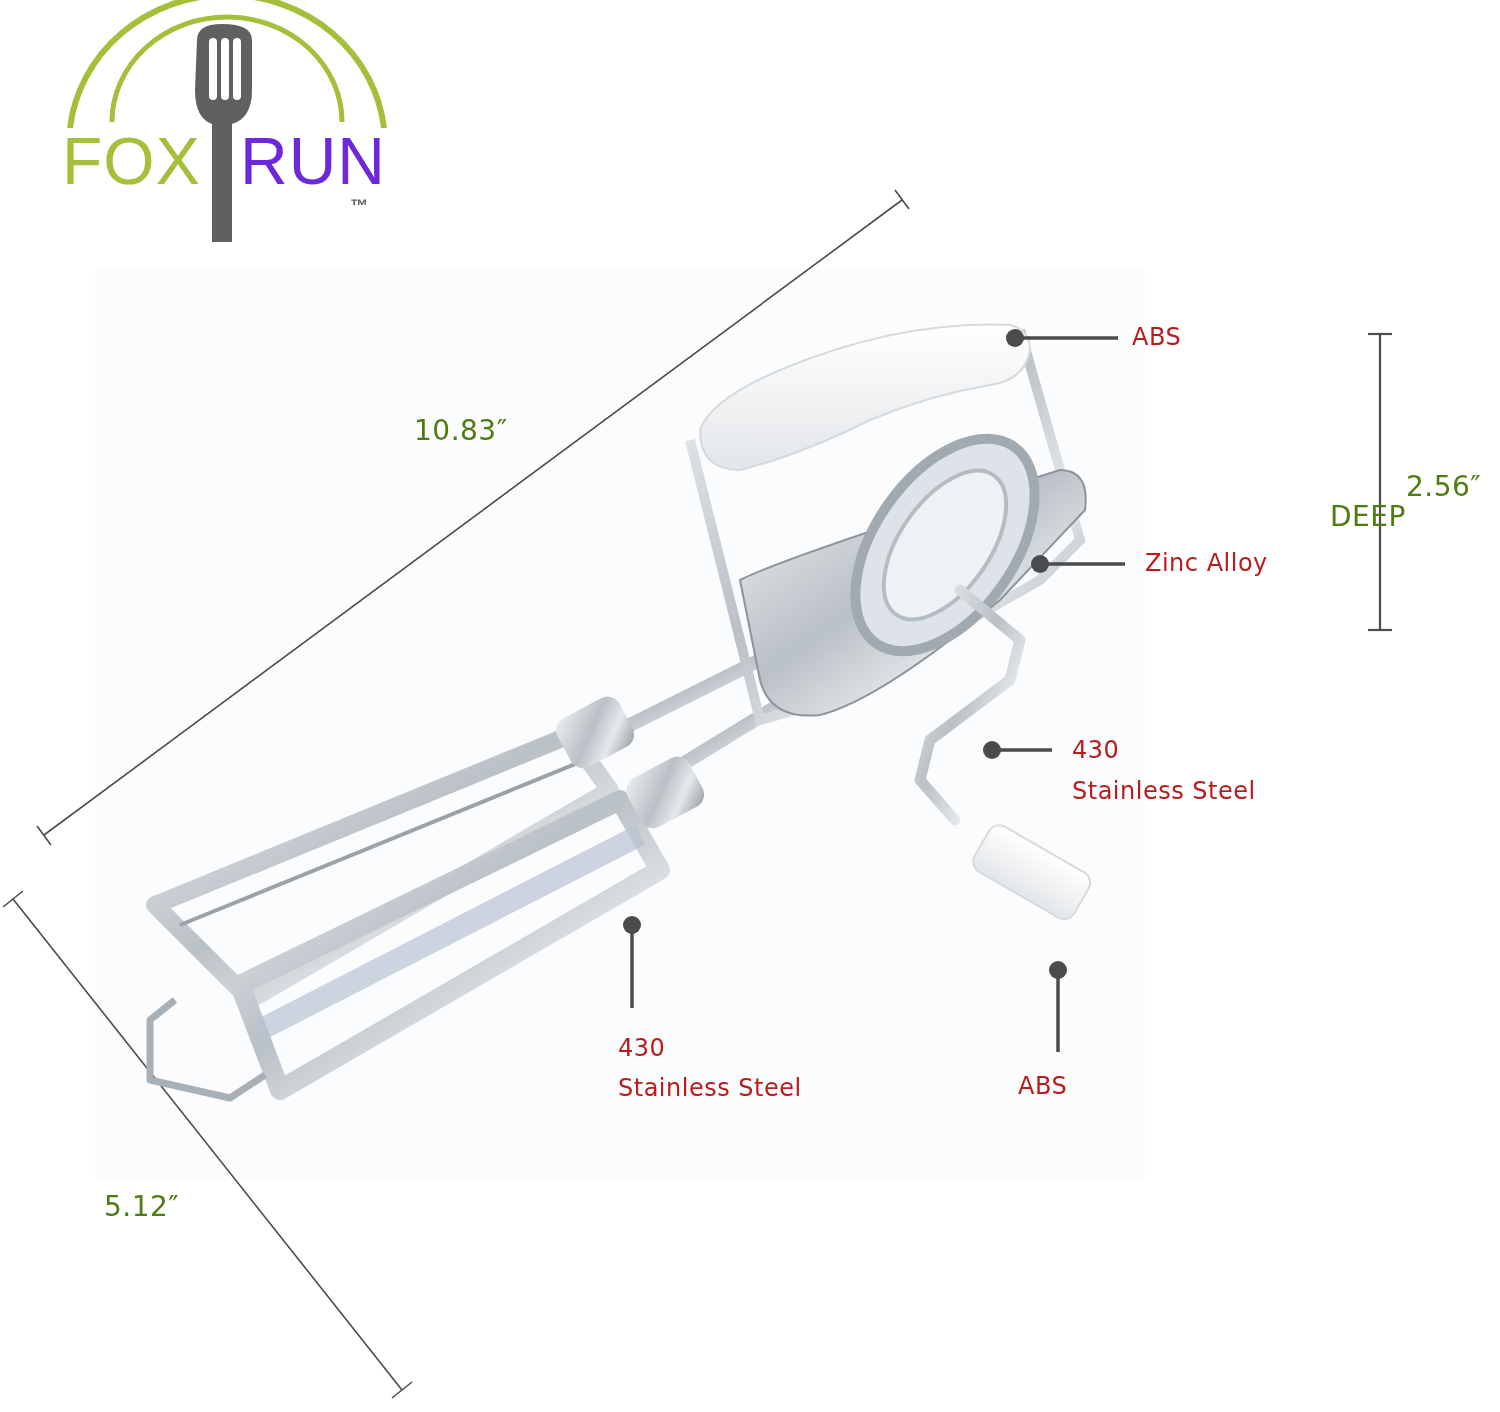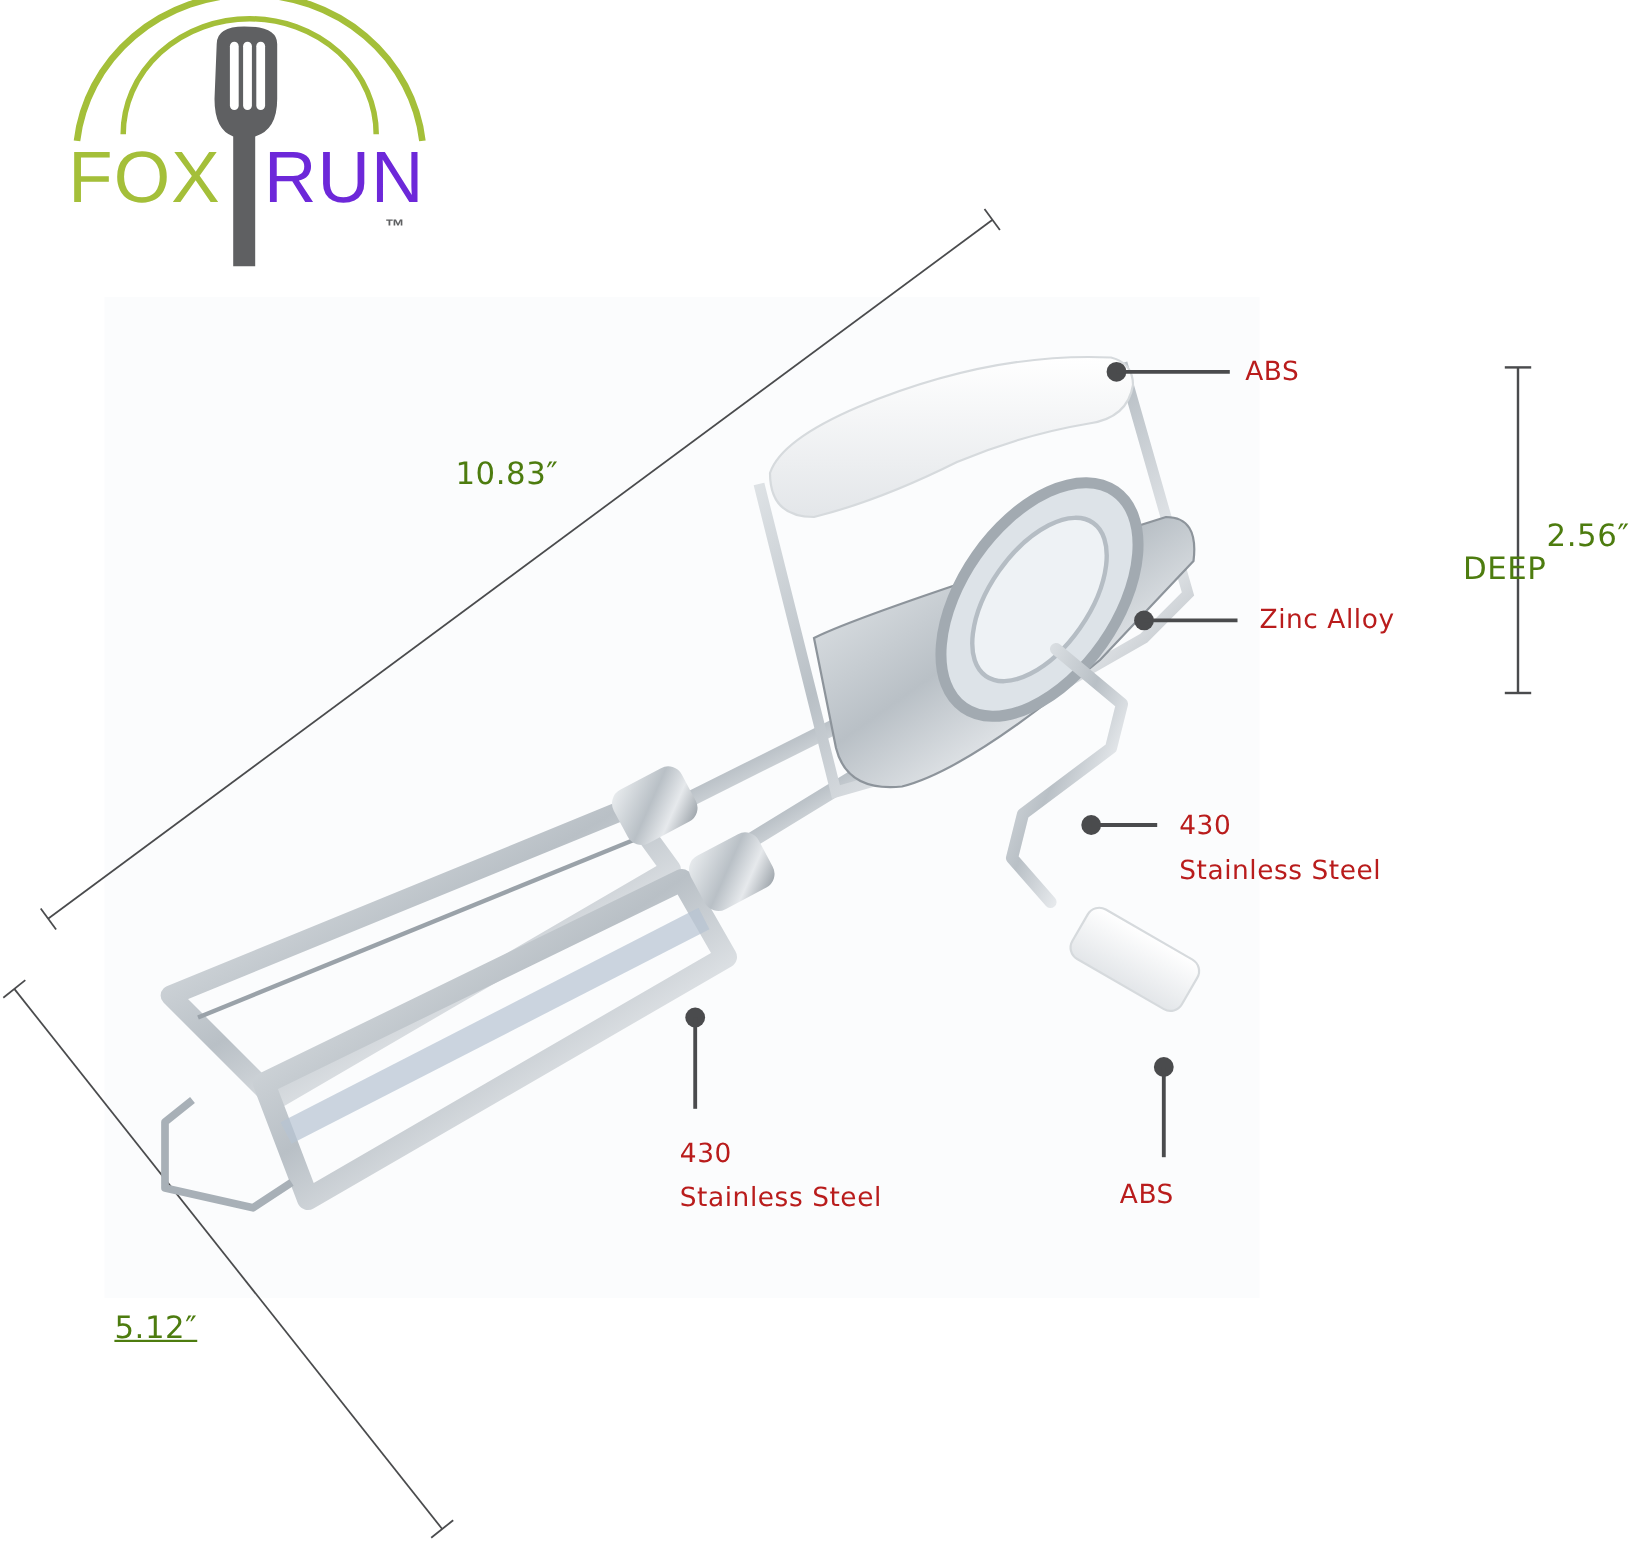--- a/index.html
+++ b/index.html
@@ -142,21 +142,21 @@
       <circle cx="992" cy="750" r="9" stroke="none"></circle>
       <line x1="992" y1="750" x2="1052" y2="750"></line>
       <circle cx="632" cy="925" r="9" stroke="none"></circle>
       <line x1="632" y1="925" x2="632" y2="1008"></line>
       <circle cx="1058" cy="970" r="9" stroke="none"></circle>
       <line x1="1058" y1="970" x2="1058" y2="1052"></line>
     </g>
   </svg>
 
   <div class="dim" style="left:414px; top:414px;">10.83″</div>
-  <div class="dim" style="left:104px; top:1190px;text-decoration:underline;">5.12″</div>
+  <div class="dim" style="left:104px; top:1190px;">5.12″</div>
   <div class="dim" style="left:1406px; top:450px;margin-top:20px;">2.56″</div>
   <div class="dim" style="left:1330px; top:500px;">DEEP</div>
 
   <div class="label" style="left:1132px; top:317px;">ABS</div>
   <div class="label" style="left:1145px; top:543px;">Zinc Alloy</div>
   <div class="label" style="left:1072px; top:730px;">430</div>
   <div class="label" style="left:1072px; top:771px;">Stainless Steel</div>
   <div class="label" style="left:618px; top:1028px;">430</div>
   <div class="label" style="left:618px; top:1068px;">Stainless Steel</div>
   <div class="label" style="left:1018px; top:1066px;">ABS</div>

